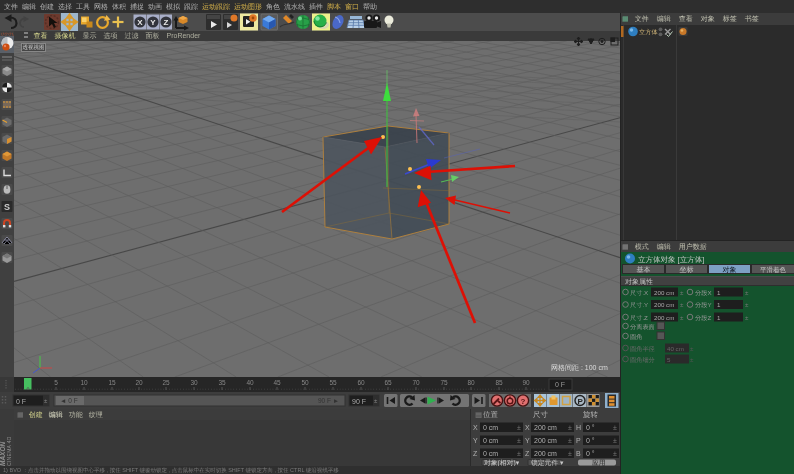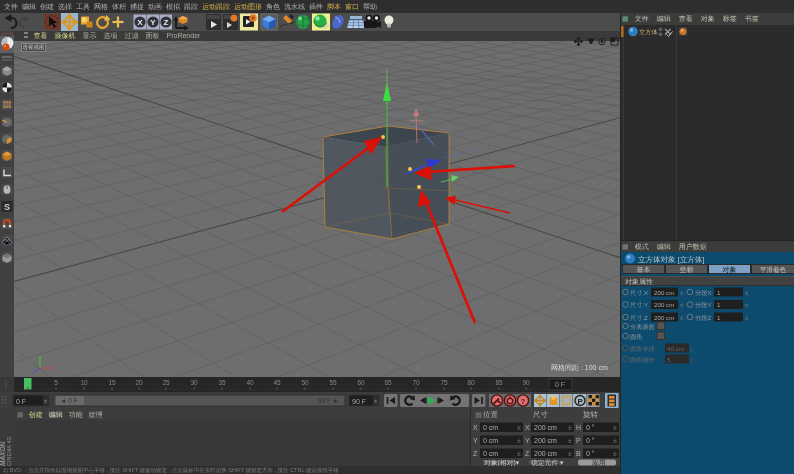--- a/index.html
+++ b/index.html
@@ -40,21 +40,21 @@
 #maxonstrip { left:0; top:409px; width:14px; height:57px; background:#3a3a3a; }
 #matmgr { left:14px; top:409px; width:456px; height:57px; background:#383838; }
 #matmenu { position:absolute; left:0; top:0; width:456px; height:11px; background:#3c3c3c;
   color:#b9b9a8; font-size:7px; line-height:11px; }
 #coordpanel { left:470px; top:409px; width:150px; height:57px; background:#3d3d3d;
   border-left:1px solid #2a2a2a; }
 #statusbar { left:0; top:466px; width:620px; height:8px; background:#2f2f2f;
   color:#7a7a7a; font-size:5.5px; line-height:8px; overflow:hidden; }
 
 
-#rightpanel { left:620px; top:13px; width:174px; height:461px; background:#0c4a6e;
+#rightpanel { left:620px; top:13px; width:174px; height:461px; background:#14532d;
   border-left:1px solid #232323; }
 #ommenu { position:absolute; left:0; top:0; width:174px; height:12px; background:#3c3c3c;
   color:#c0c0b0; font-size:7px; line-height:12px; }
 #ombody { position:absolute; left:0; top:12px; width:174px; height:215px; background:#2b2b2b; }
 #atmenu { position:absolute; left:0; top:227px; width:174px; height:12px; background:#3c3c3c;
   color:#c0c0b0; font-size:7px; line-height:12px; border-top:1px solid #232323;}
 #attitle { position:absolute; left:0; top:239px; width:174px; height:13px; color:#c8c8c8; font-size:8px; }
 #attabs { position:absolute; left:0; top:251px; width:174px; height:12px; }
 .tab { position:absolute; top:0; height:10px; background:#555555; color:#c5c5c5;
   font-size:7px; line-height:10px; text-align:center; border:1px solid #2a2a2a; }

